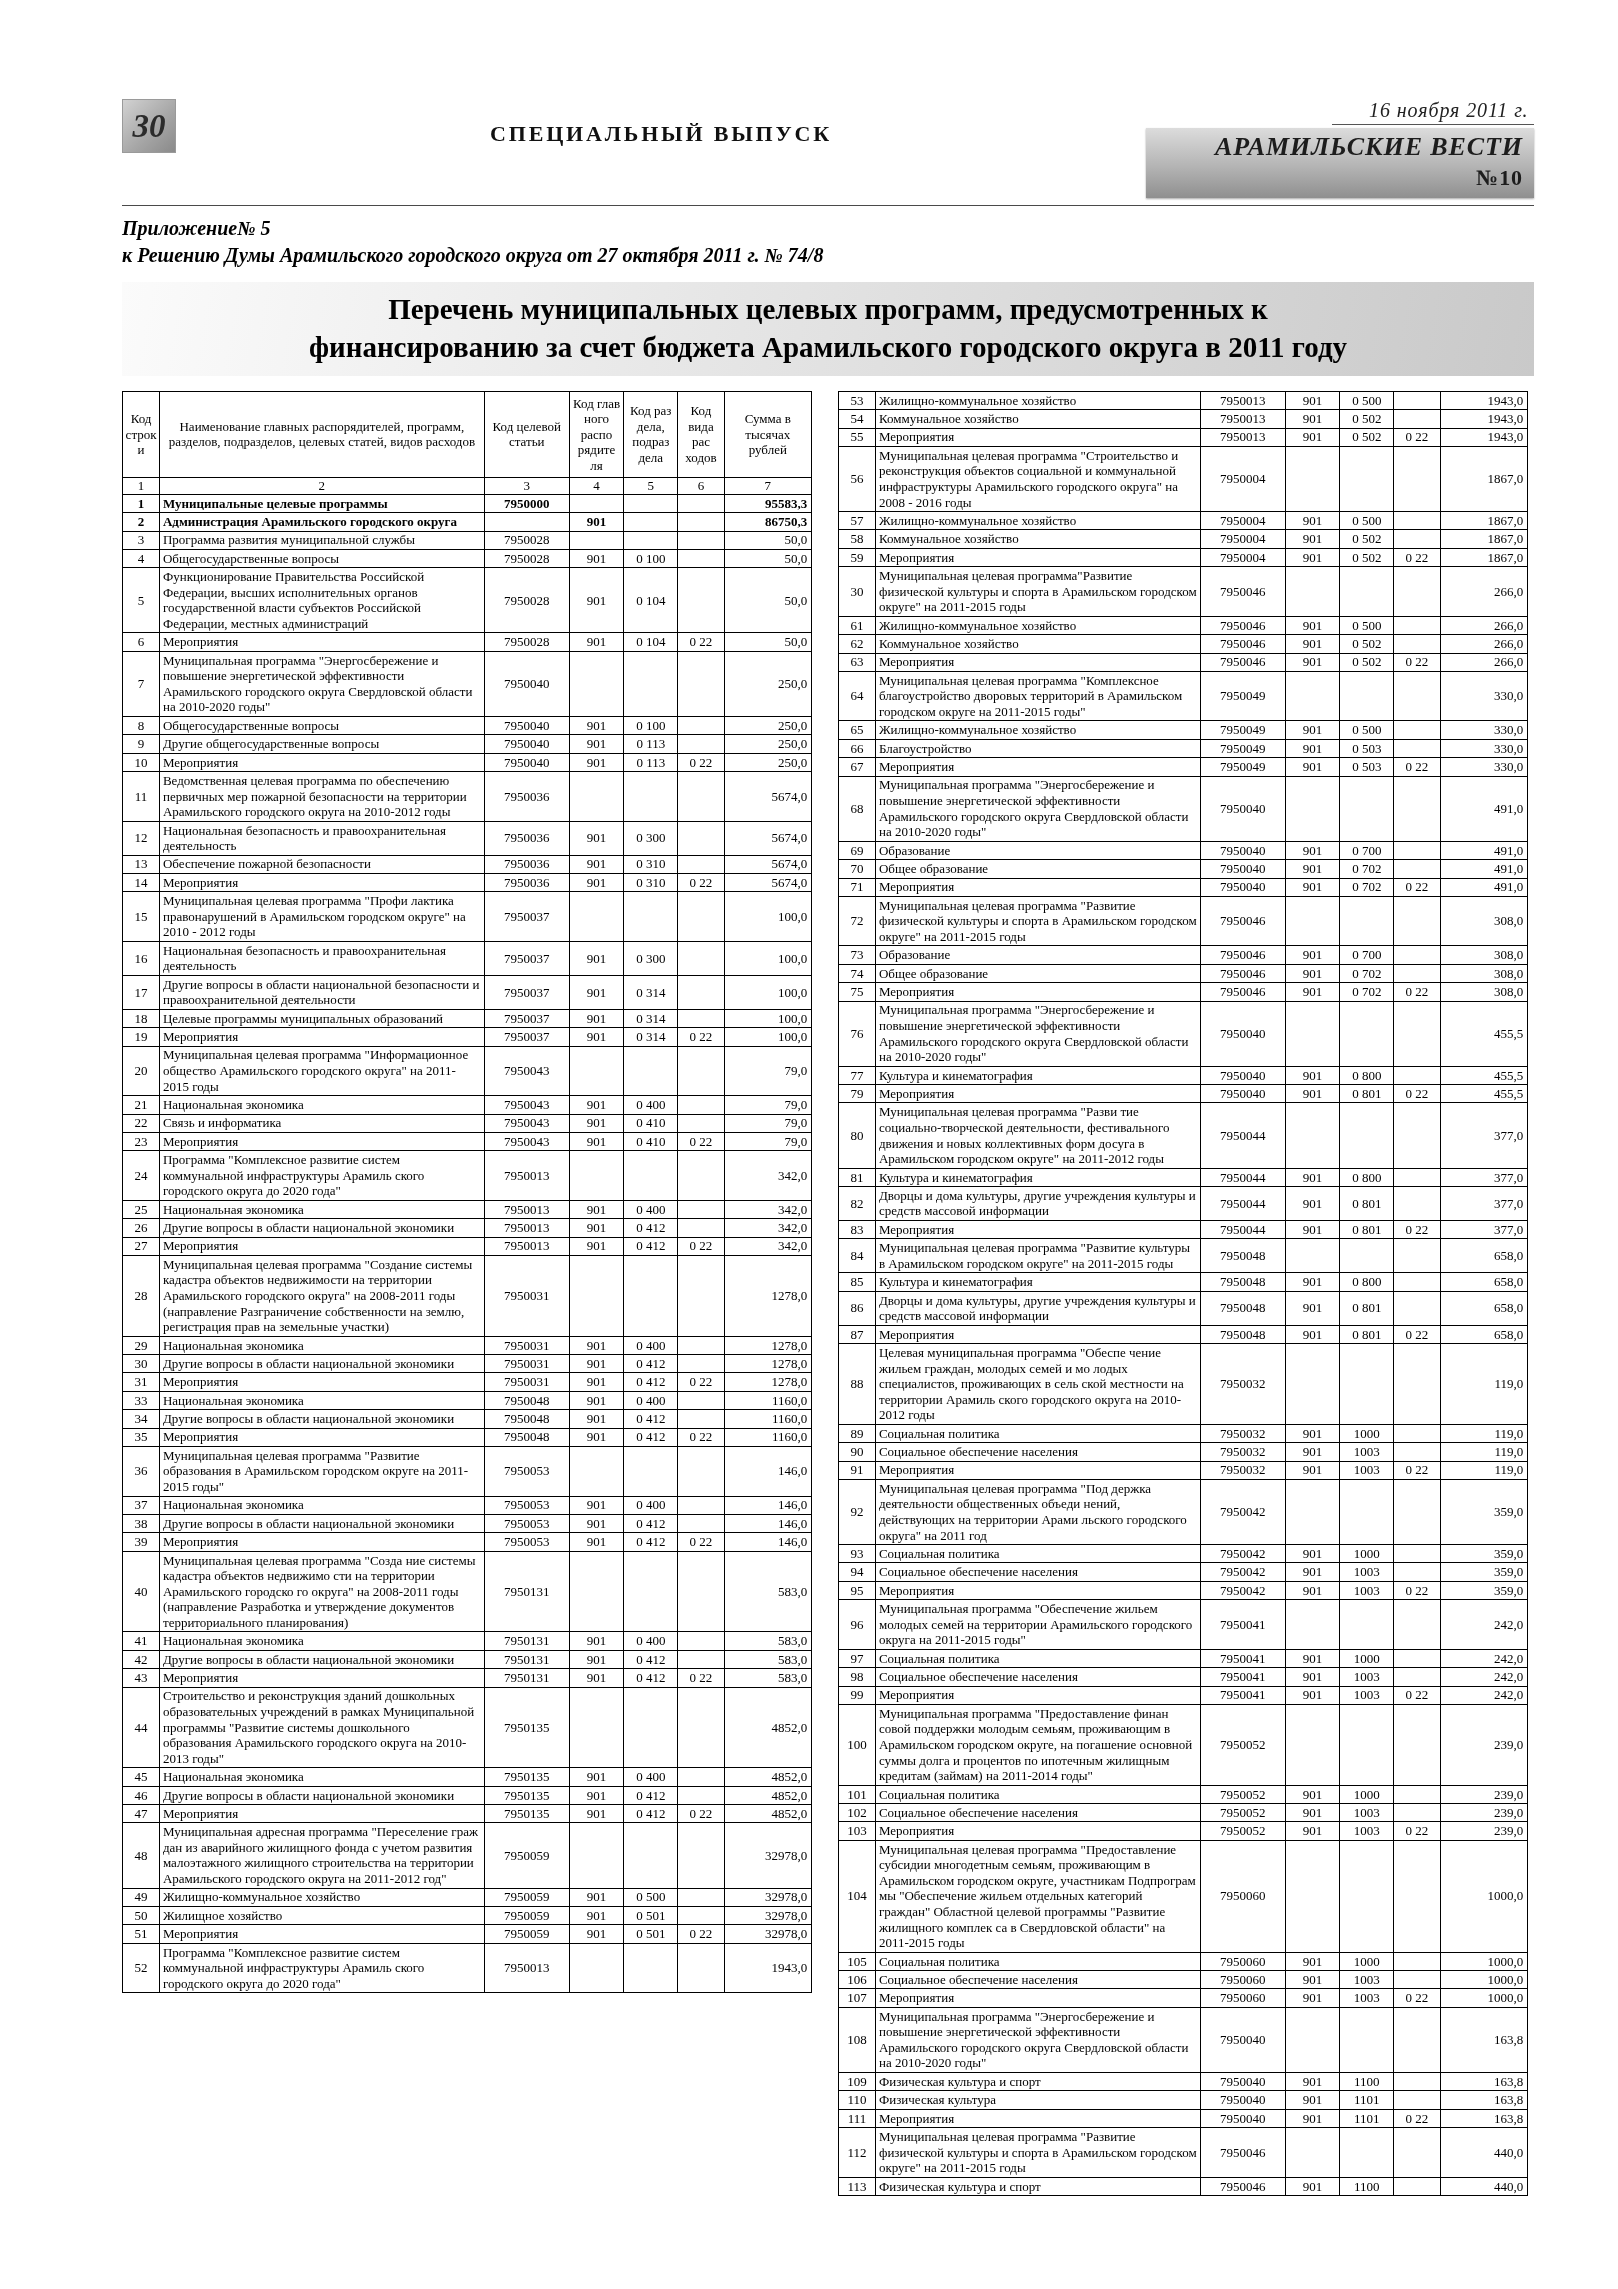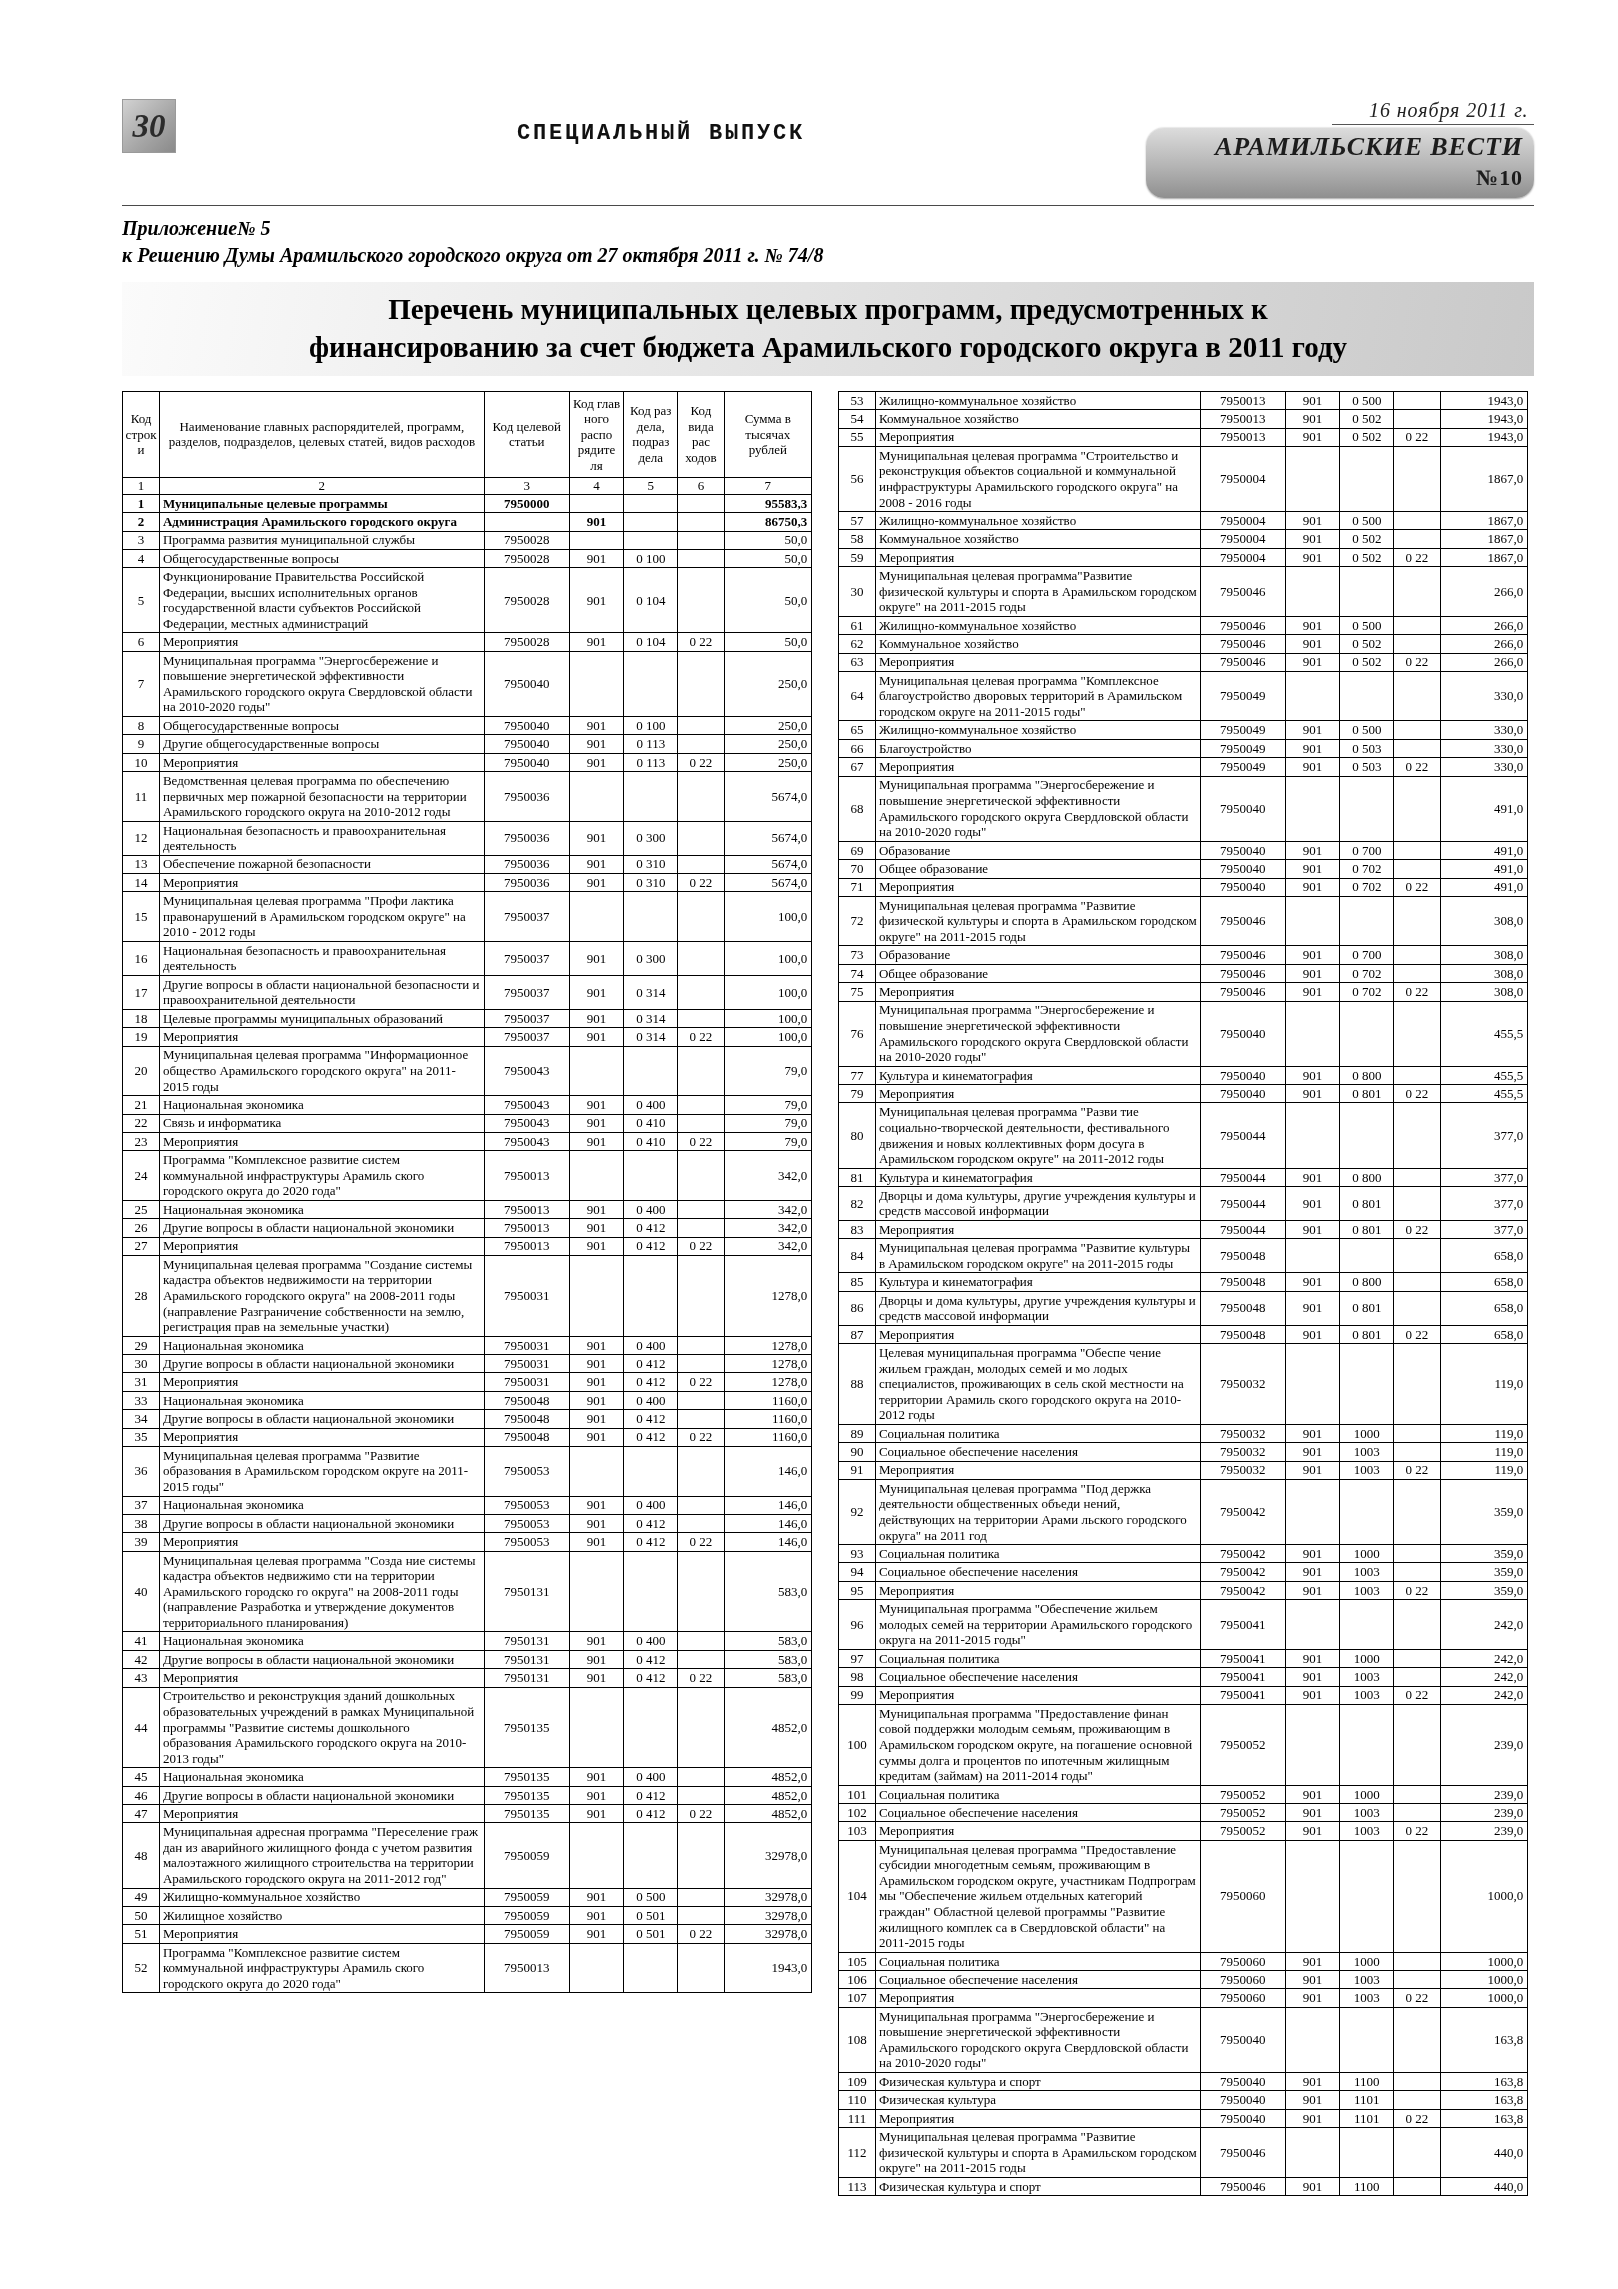--- a/index.html
+++ b/index.html
@@ -14,37 +14,36 @@
     display:flex; justify-content:space-between; align-items:flex-start;
     border-bottom:1.8px solid #4a4a4a; padding-bottom:7.4px;
   }
   .pagenum-box {
     width:54px; height:54px; border:0.9px solid #9a9a9a;
     background:linear-gradient(135deg,#d2d2d2 0%,#a8a8a8 55%,#8a8a8a 100%);
     display:flex; align-items:center; justify-content:center;
     font-size:33px; font-style:italic; font-weight:bold; color:#2b2b2b;
   }
   .section-title {
-    font-family:Liberation Mono, monospace;
+    font-family:Liberation Serif, serif;
     font-weight:bold; font-size:22px; letter-spacing:2.8px; margin-top:22px;
     color:#111; text-align:center; flex:1;
   }
   .nameplate { width:388px; text-align:right; }
   .date-hand {
     font-style:italic; font-size:20px; letter-spacing:0.9px;
     display:inline-block; border-bottom:1.8px solid #555; padding:0 5.5px 1.8px 37px;
     color:#222;
   }
   .paper-name {
     margin-top:2.8px; display:block;
     background:linear-gradient(180deg,#dcdcdc 0%,#b4b4b4 55%,#8f8f8f 100%);
     font-style:italic; font-weight:bold; font-size:26px; letter-spacing:0.9px;
     padding:4.6px 11px 5.5px 28px; color:#1d1d1d; text-align:right;
     box-shadow:0 0.9px 1.8px rgba(0,0,0,.35);
-    border-radius:18px;
   }
   .paper-name .issue { font-size:22px; font-style:normal; }
   
   .appendix { margin-top:9.2px; font-weight:bold; font-style:italic; font-size:20px; line-height:1.35; }
   
   .doc-title-band {
     margin:13px 0 14.8px 0; padding:9.2px 18.5px;
     background:linear-gradient(100deg,#fbfbfb 0%,#e7e7e7 40%,#c9c9c9 100%);
   }
   .doc-title {

